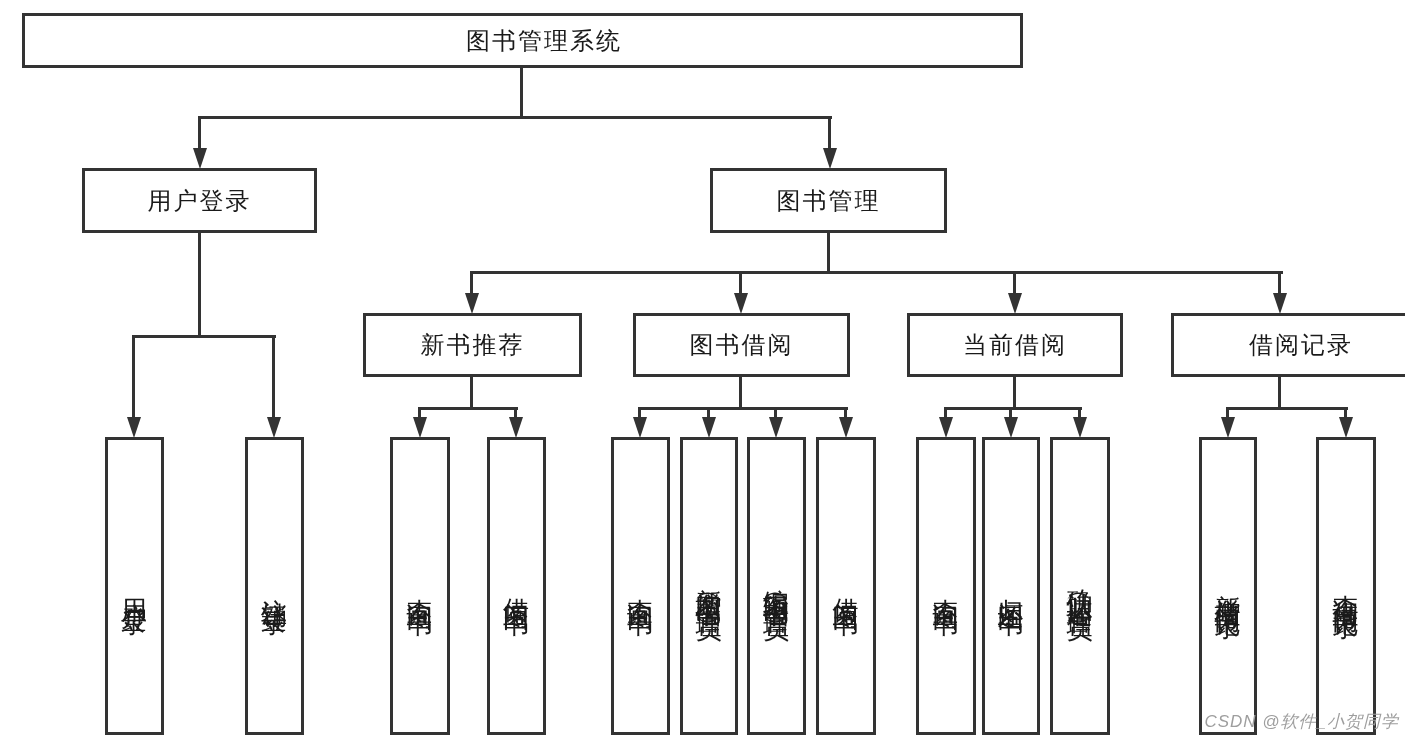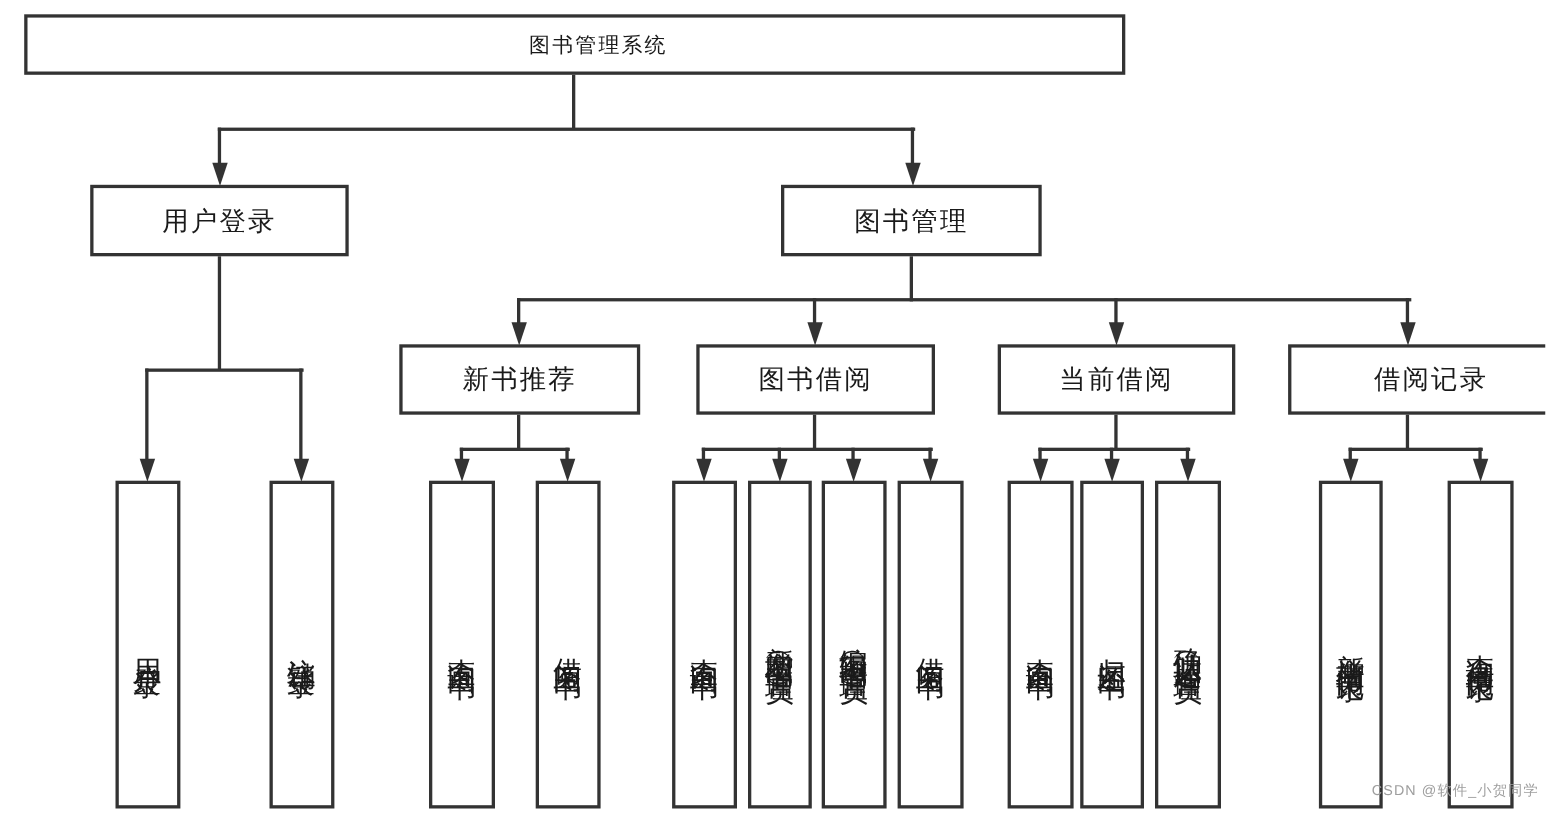--- a/index.html
+++ b/index.html
@@ -2,30 +2,30 @@
 <html style="--line: #333333; --text: #1a1a1a; --watermark: #9e9e9e; --background: #ffffff;"><head>
 <meta charset="utf-8">
 <style>
   * { margin:0; padding:0; box-sizing:border-box; }
   html,body { background:#fff; font-family:"Liberation Sans", sans-serif; }
   .stage { position:relative; width:1405px; height:747px; background:var(--background,#ffffff); overflow:hidden; }
   .box { position:absolute; border:3px solid var(--line,#333333); background:#fff;
          display:flex; align-items:center; justify-content:center;
          color:var(--text,#1a1a1a); }
   .hbox { font-size:24px; letter-spacing:2px; }
-  .hbox.root { font-size:19px;padding-left:43px; }
+  .hbox.root { font-size:24px;padding-left:43px; }
   .vbox { top:437px; height:298px; writing-mode:vertical-rl; text-orientation:mixed;
           font-size:26px; letter-spacing:4px; line-height:1; }
   .vl { position:absolute; width:3px; background:var(--line,#333333); }
   .hl { position:absolute; height:3px; background:var(--line,#333333); }
   .ar { position:absolute; width:0; height:0;
         border-left:7px solid transparent; border-right:7px solid transparent;
         border-top:21px solid var(--line,#333333); }
-  .watermark { position:absolute; top:710px; right:6px; font-size:13px;
-               color:var(--watermark,#9e9e9e); z-index:5; letter-spacing:1px; }
+  .watermark { position:absolute; top:710px; right:6px; font-size:17px;
+               color:var(--watermark,#9e9e9e); z-index:5; letter-spacing:1px;font-style:italic; }
 </style>
 </head>
 <body>
 
 <div class="stage">
 
   <div class="box hbox root" style="left:22px;top:13px;width:1001px;height:55px">图书管理系统</div>
 
   <div class="box hbox" style="left:82px;top:168px;width:235px;height:65px">用户登录</div>
   <div class="box hbox" style="left:363px;top:313px;width:219px;height:64px">新书推荐</div>

